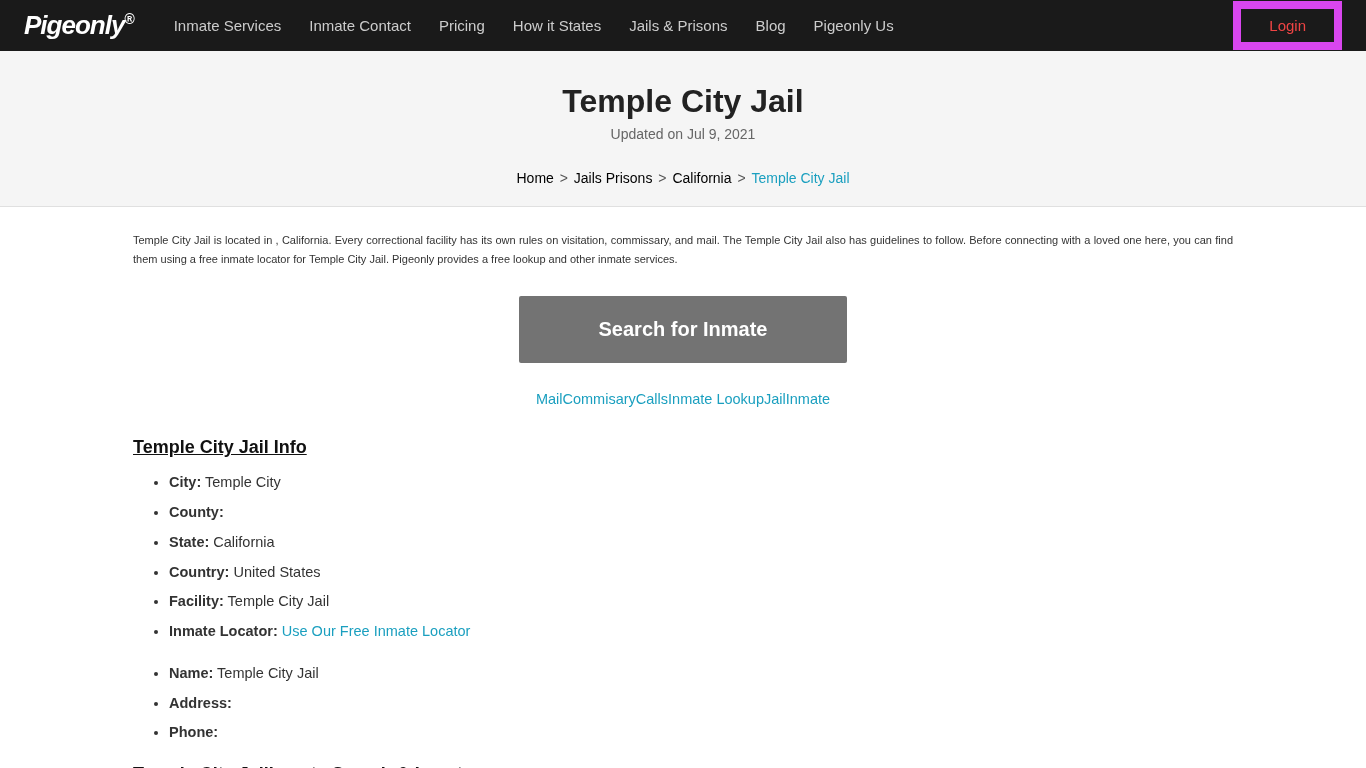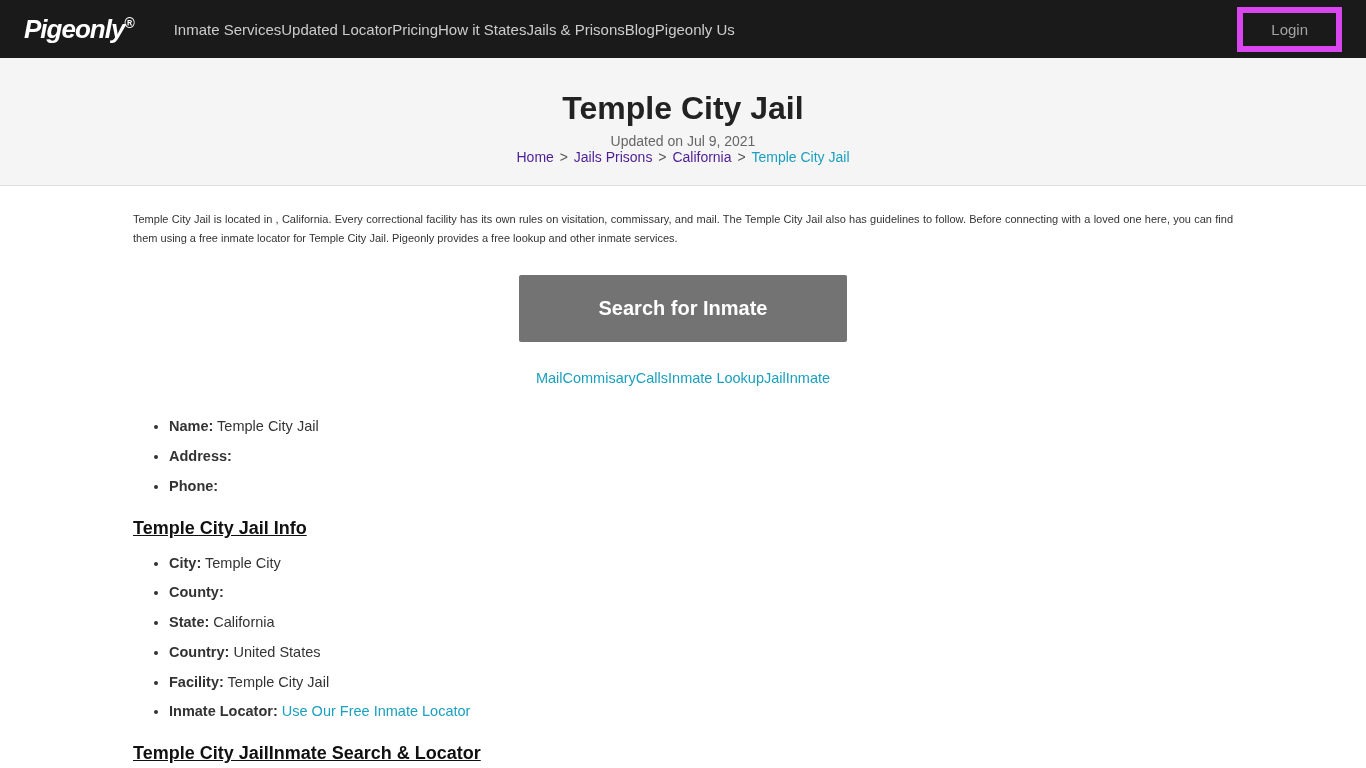--- a/index.html
+++ b/index.html
@@ -4,46 +4,47 @@
   <style>
     * { box-sizing: border-box; margin: 0; padding: 0; }
     body { font-family: 'Segoe UI', Arial, sans-serif; font-size: 15px; color: #333; background: #fff; }
 
     
     nav {
       background: #1a1a1a;
       display: flex;
       align-items: center;
       padding: 0 24px;
-      height: 58px;
+      height: 51px;
     }
     .nav-logo {
       color: #fff;
       font-size: 26px;
       font-style: italic;
       font-weight: bold;
       letter-spacing: -1px;
       margin-right: 40px;
       white-space: nowrap;
     }
     .nav-logo span { font-size: 14px; vertical-align: super; }
     .nav-links {
       display: flex;
       align-items: center;
+      gap: 28px;
       flex: 1;
     }
     .nav-link {
       color: #ccc;
       text-decoration: none;
       font-size: 15px;
       cursor: pointer;
     }
     .nav-login {
-      border: 6px solid #d946ef;
-      color: #a3a3a3;
+      border: 8px solid #d946ef;
+      color: #ef4444;
       background: transparent;
       padding: 8px 28px;
       font-size: 15px;
       cursor: pointer;
       font-weight: 500;
     }
 
     
     .page-header {
       background: #f5f5f5;
@@ -53,27 +54,27 @@
     }
     .page-title {
       font-size: 32px;
       font-weight: bold;
       color: #222;
       margin-bottom: 6px;
     }
     .page-updated {
       font-size: 14px;
       color: #666;
-      margin-bottom: 0;
+      margin-bottom: 28px;
     }
     .breadcrumb {
       font-size: 14px;
       color: #1a9fbf;
     }
-    .breadcrumb a { color: #4c1d95; text-decoration: none; cursor: pointer; }
+    .breadcrumb a { color: #000000; text-decoration: none; cursor: pointer; }
     .breadcrumb-sep { color: #555; margin: 0 2px; }
     .breadcrumb-current { color: #1a9fbf; }
 
     
     .main-content {
       max-width: 1180px;
       margin: 0 auto;
       padding: 24px 40px;
     }
 
@@ -144,21 +145,21 @@
   </style>
 </head>
 <body>
 
 <nav>
   <div class="nav-logo">
     Pigeonly<span>®</span>
   </div>
   <div class="nav-links">
     <a class="nav-link">Inmate Services</a>
-    <a class="nav-link">Updated Locator</a>
+    <a class="nav-link">Inmate Contact</a>
     <a class="nav-link">Pricing</a>
     <a class="nav-link">How it States</a>
     <a class="nav-link">Jails &amp; Prisons</a>
     <a class="nav-link">Blog</a>
     <a class="nav-link">Pigeonly Us</a>
   </div>
   <button class="nav-login">Login</button>
 </nav>
 
 <div class="page-header">
@@ -184,36 +185,36 @@
 
   <div class="sub-nav">
     <a>Mail</a>
     <a>Commisary</a>
     <a>Calls</a>
     <a>Inmate Lookup</a>
     <a>JailInmate</a>
   </div>
 
   <div class="section2">
-    <ul class="info-list">
-      <li><strong>Name:</strong> <span>Temple City Jail</span></li>
-      <li><strong>Address:</strong></li>
-      <li><strong>Phone:</strong></li>
-    </ul>
-  </div>
-
-  <div class="section2">
     <h2 class="section-title">Temple City Jail Info</h2>
     <ul class="info-list">
       <li><strong>City:</strong> <span>Temple City</span></li>
       <li><strong>County:</strong></li>
       <li><strong>State:</strong> <span>California</span></li>
       <li><strong>Country:</strong> <span>United States</span></li>
       <li><strong>Facility:</strong> <span>Temple City Jail</span></li>
       <li><strong>Inmate Locator:</strong> <a>Use Our Free Inmate Locator</a></li>
     </ul>
   </div>
 
   <div class="section2">
+    <ul class="info-list">
+      <li><strong>Name:</strong> <span>Temple City Jail</span></li>
+      <li><strong>Address:</strong></li>
+      <li><strong>Phone:</strong></li>
+    </ul>
+  </div>
+
+  <div class="section2">
     <h2 class="section-title">Temple City JailInmate Search &amp; Locator</h2>
 
   </div>
 </div>
 
 </body></html>

